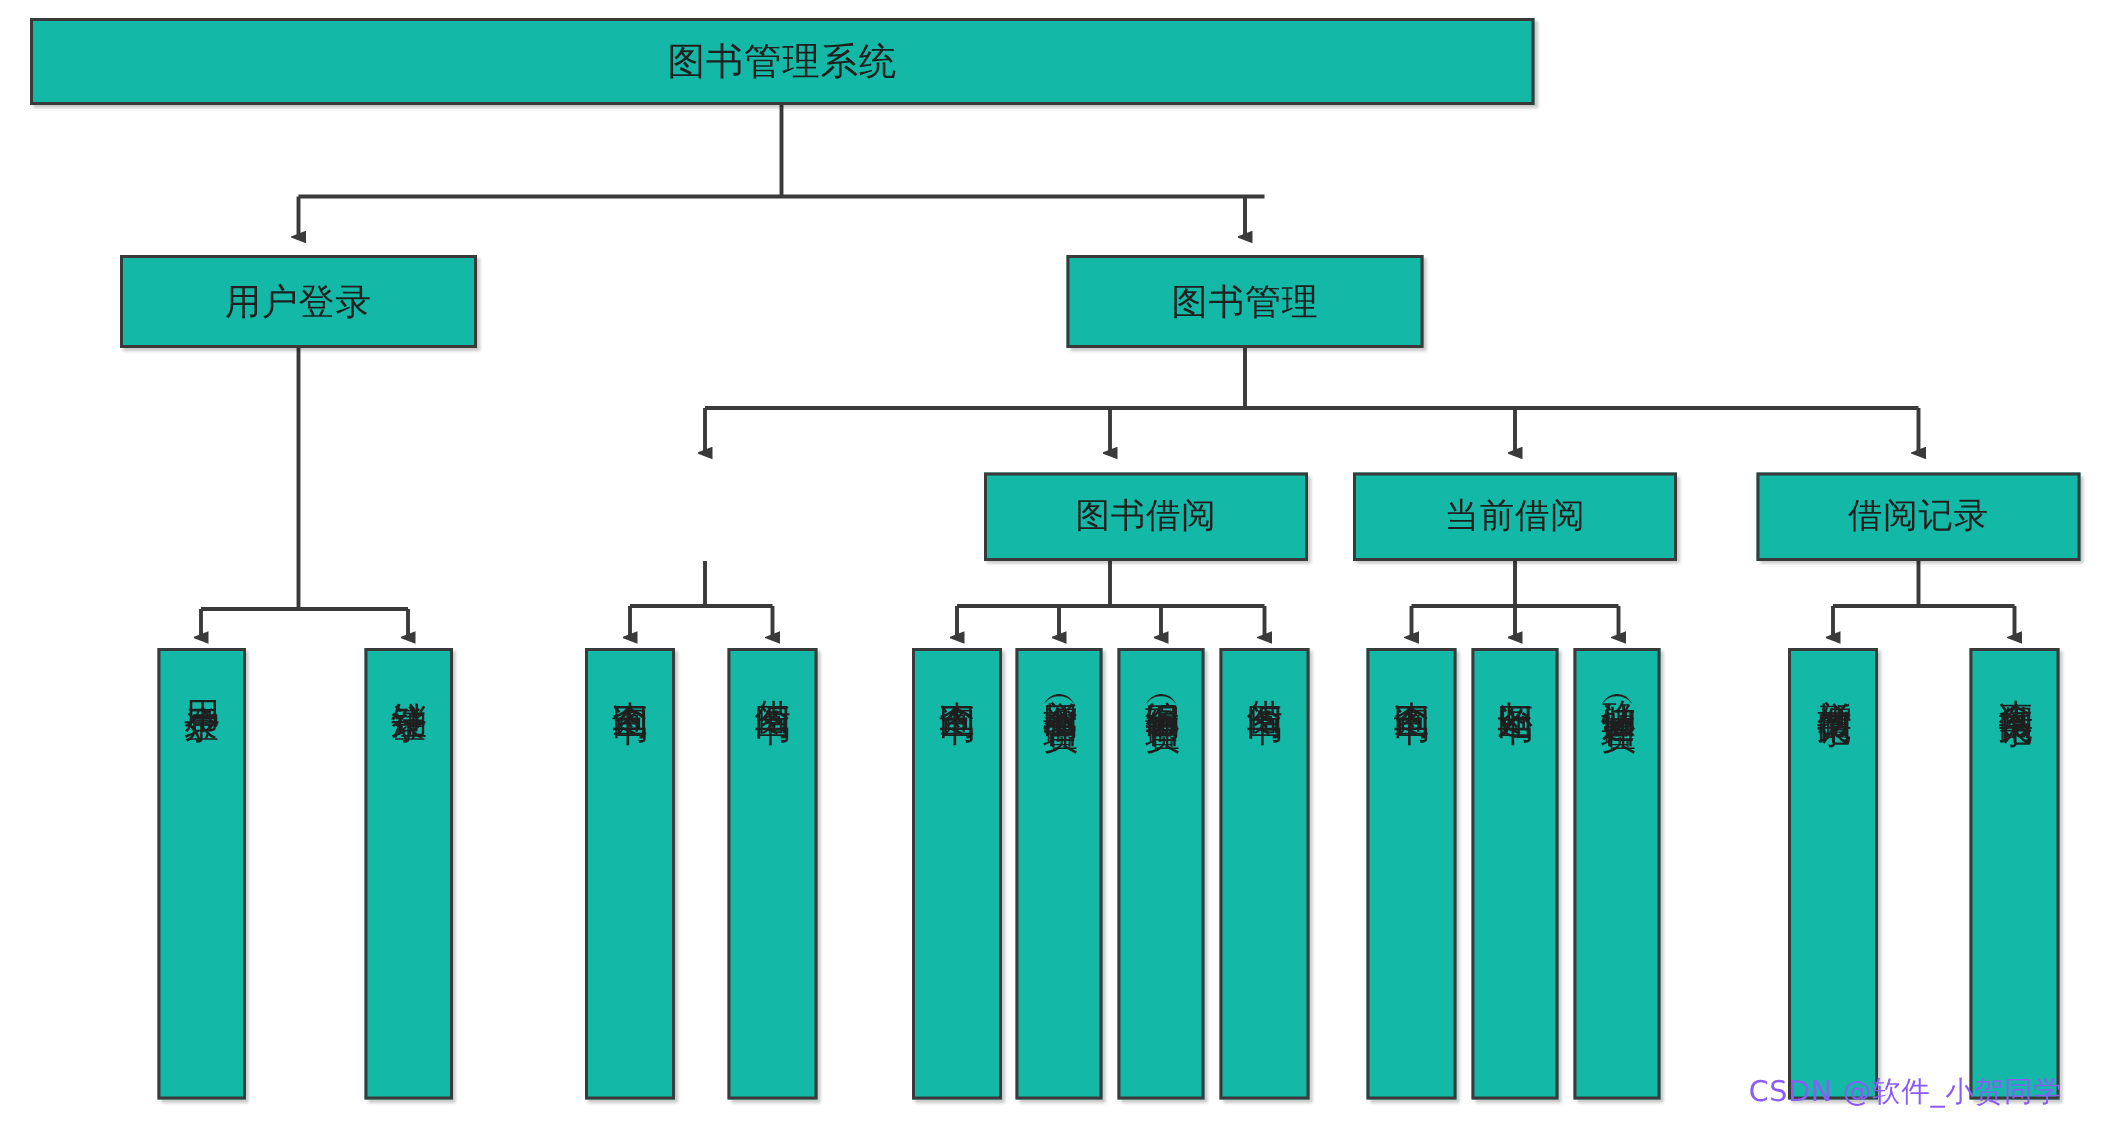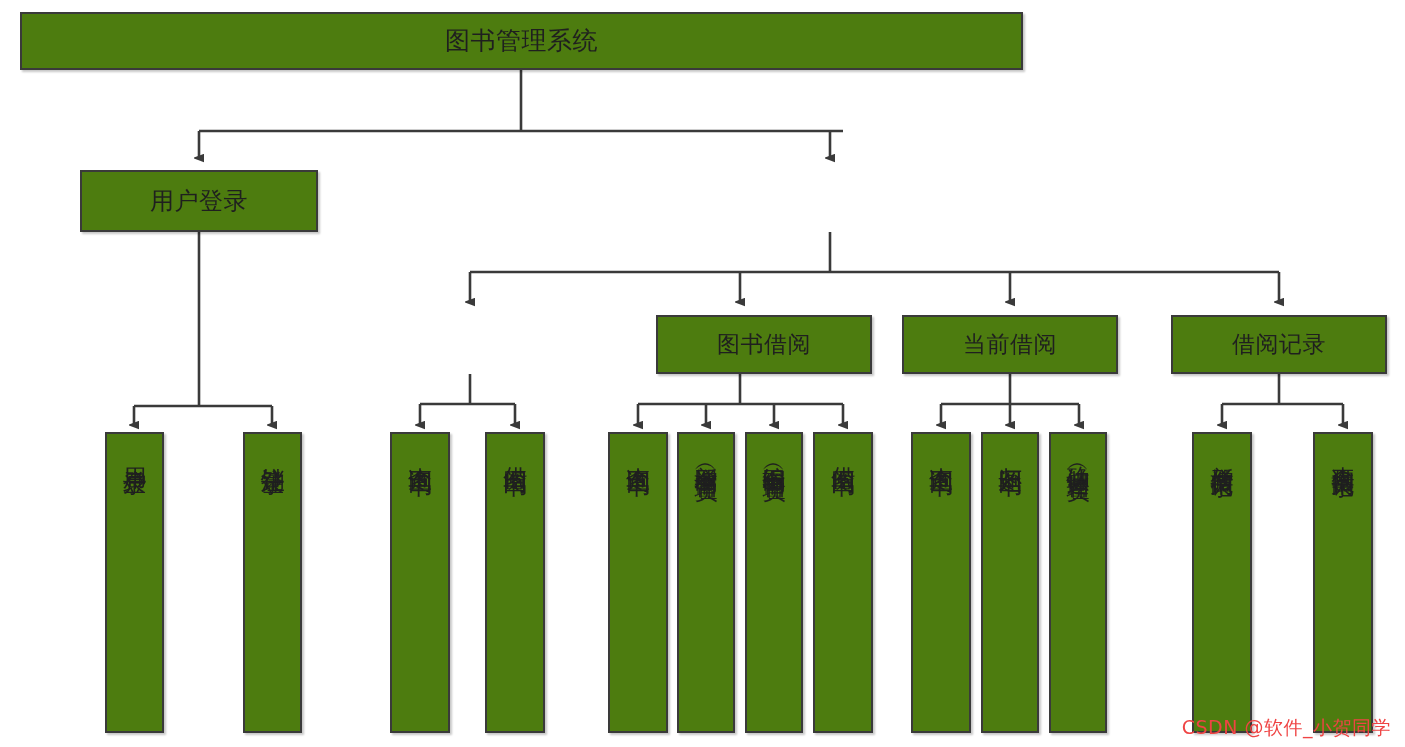--- a/index.html
+++ b/index.html
@@ -22,21 +22,21 @@
     left: 0;
     top: 0;
     width: 1405px;
     height: 747px;
     pointer-events: none;
   }
   .node {
     position: absolute;
     box-sizing: border-box;
     border: 2.5px solid #3a3a3a;
-    background: #4d7c0f;
+    background: #14b8a6;
     box-shadow: 2px 2px 2px rgba(0,0,0,0.22);
     display: flex;
     align-items: center;
     justify-content: center;
     color: #1f1f1f;
   }
   .node .label {
     display: block;
     text-align: center;
     line-height: 1.12;
@@ -56,24 +56,24 @@
     text-orientation: upright;
     font-size: 24px;
     line-height: 1.18;
     letter-spacing: 2px;
     white-space: nowrap;
   }
   .node-leaf.tall-text .label { font-size: 23px; }
 
   #watermark {
     position: absolute;
-    right: 14px;
+    right: 30px;
     bottom: 6px;
     font-size: 19px;
-    color: #ef4444;
+    color: #8b5cf6;
     letter-spacing: 0.5px;
     white-space: nowrap;
     user-select: none;
   }
 </style>
 </head>
 <body>
 
 <div id="diagram-root">
 
@@ -128,20 +128,23 @@
     </g>
   </svg>
 
   <div class="node node-root" style="left:20px; top:12px; width:1003px; height:58px;">
     <span class="label">图书管理系统</span>
   </div>
 
   <div class="node node-l2" style="left:80px; top:170px; width:238px; height:62px;">
     <span class="label">用户登录</span>
   </div>
+  <div class="node node-l2" style="left:711px; top:170px; width:238px; height:62px;">
+    <span class="label">图书管理</span>
+  </div>
 
   <div class="node node-l3" style="left:632px; top:315px; width:216px; height:59px;margin-left:24px;">
     <span class="label">图书借阅</span>
   </div>
   <div class="node node-l3" style="left:1171px; top:315px; width:216px; height:59px;">
     <span class="label">借阅记录</span>
   </div>
   <div class="node node-l3" style="left:902px; top:315px; width:216px; height:59px;">
     <span class="label">当前借阅</span>
   </div>

